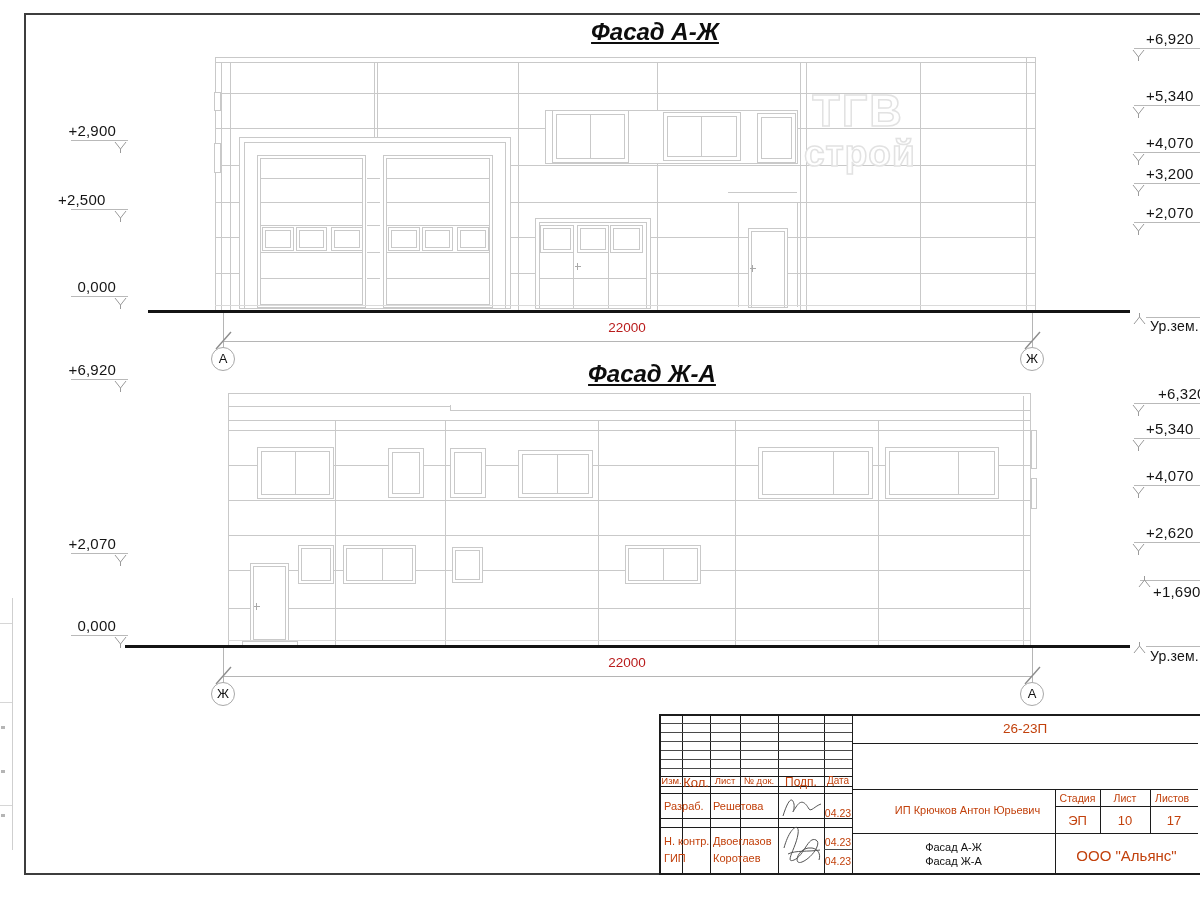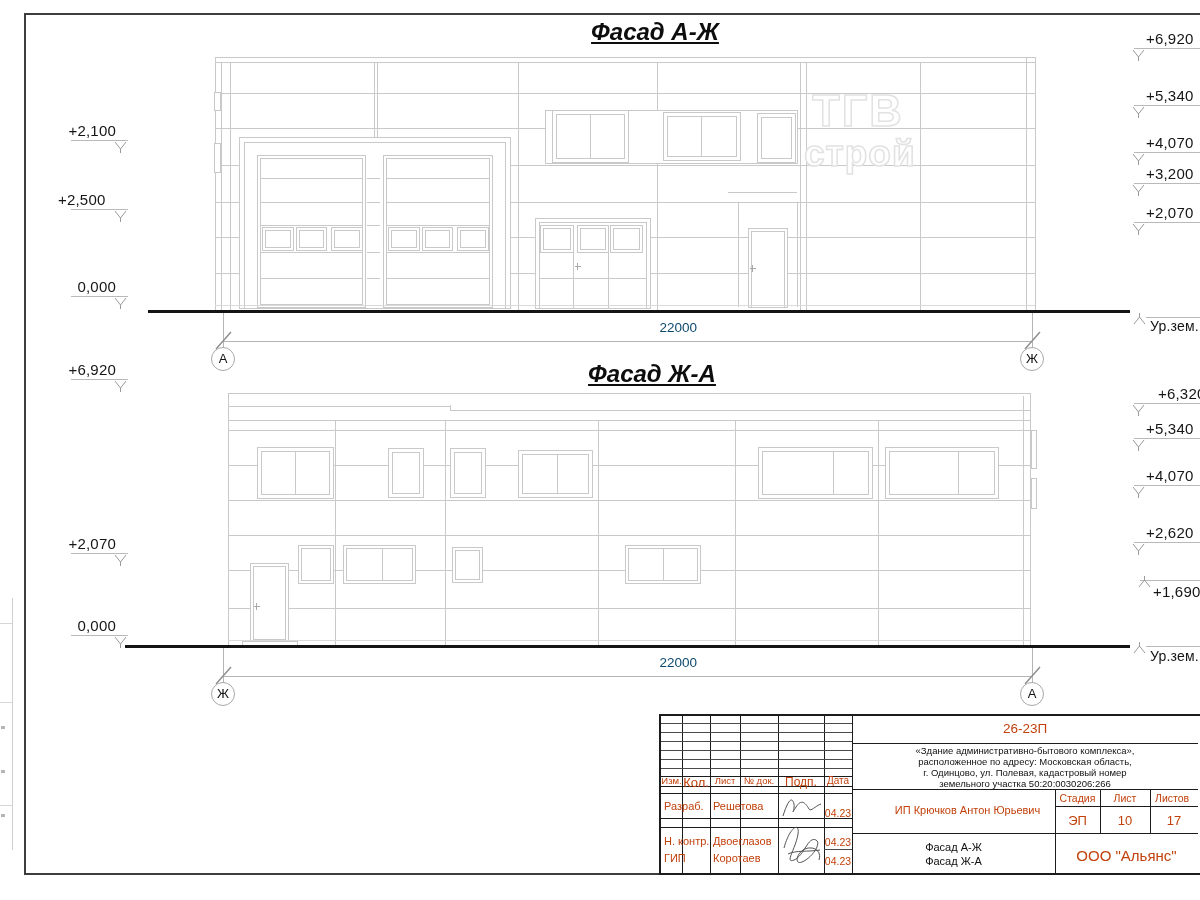--- a/index.html
+++ b/index.html
@@ -12,21 +12,21 @@
   .etext{position:absolute;font-size:15px;color:#151515;letter-spacing:.2px;white-space:nowrap;}
   .echk{position:absolute;}
   .axis-circle{
     position:absolute;width:22px;height:22px;border:1px solid #a8a8a8;border-radius:50%;
     background:#fff;text-align:center;line-height:22px;font-size:13px;color:#111;
   }
   .facade-title{
     position:absolute;font-size:24px;font-weight:bold;font-style:italic;
     text-decoration:underline;text-align:center;color:#0d0d0d;white-space:nowrap;
   }
-  .dimtext{position:absolute;font-size:13.5px;color:#0c4a6e;text-align:right;}
+  .dimtext{position:absolute;font-size:13.5px;color:#b91c1c;text-align:center;}
   .wm{
     position:absolute;font-weight:bold;text-align:center;color:#ffffff;
     -webkit-text-stroke:1.5px #e2e2e2;letter-spacing:2px;white-space:nowrap;
   }
   .groundline{position:absolute;height:3px;background:#141414;}
   .frameline{position:absolute;background:#3d3d3d;}
   
   #tb{
     position:absolute;left:659px;top:714px;width:541px;height:157px;
     border:2px solid #1c1c1c;border-right:none;background:#fff;font-size:11px;
@@ -160,21 +160,21 @@
     <line x1="2" y1="252" x2="822" y2="252" stroke="#dadada"></line>
   </g>
 </svg>
 
 <div class="wm" style="left:806px;top:88px;width:104px;font-size:45px;line-height:46px">ТГВ</div>
 <div class="wm" style="left:804px;top:134px;width:108px;font-size:37px;line-height:40px;letter-spacing:1px">строй</div>
 
 <div class="groundline" style="left:148px;top:310px;width:982px"></div>
 
 <div>
-  <div class="etext" style="left:58px;top:122px;width:58px;text-align:right">+2,100</div>
+  <div class="etext" style="left:58px;top:122px;width:58px;text-align:right">+2,900</div>
   <div class="hline" style="left:71px;top:140px;width:57px"></div>
   <svg class="echk" style="left:114px;top:141px" width="13" height="13" viewBox="0 0 13 13">
       <path d="M1 1 L6.5 8 L12 1 M6.5 8 L6.5 12" stroke="#9a9a9a" fill="none"></path>
     </svg>
 
   <div class="etext" style="left:58px;top:191px;width:58px;text-align:left">+2,500</div>
   <div class="hline" style="left:71px;top:209px;width:57px"></div>
   <svg class="echk" style="left:114px;top:210px" width="13" height="13" viewBox="0 0 13 13">
       <path d="M1 1 L6.5 8 L12 1 M6.5 8 L6.5 12" stroke="#9a9a9a" fill="none"></path>
     </svg>
@@ -411,26 +411,20 @@
     <div class="hl thin" style="left:163px;top:133px;width:28px"></div>
 
     <div class="hl" style="left:191px;top:27px;width:346px"></div>
     <div class="hl" style="left:191px;top:73px;width:346px"></div>
     <div class="hl" style="left:394px;top:90px;width:143px"></div>
     <div class="hl" style="left:191px;top:117px;width:346px"></div>
   </div>
 
   <div class="cell ctr" style="left:191px;top:5px;width:346px;font-size:13.5px">26-23П</div>
 
-  <div style="position:absolute;left:191px;top:29px;width:346px;text-align:center;font-size:9.5px;line-height:11px;color:#101010">
-    <div>«Здание административно-бытового комплекса»,</div>
-    <div>расположенное по адресу: Московская область,</div>
-    <div>г. Одинцово, ул. Полевая, кадастровый номер</div>
-    <div>земельного участка 50:20:0030206:266</div>
-  </div>
 
   <div class="cell ctr" style="left:0;top:59px;width:21px;font-size:9.5px">Изм.</div>
   <div class="cell ctr" style="left:21px;top:59px;width:28px;font-size:13px">Кол.</div>
   <div class="cell ctr" style="left:49px;top:59px;width:30px;font-size:9.5px">Лист</div>
   <div class="cell ctr" style="left:79px;top:59px;width:38px;font-size:9.5px">№ док.</div>
   <div class="cell ctr" style="left:117px;top:59px;width:46px;font-size:12px">Подп.</div>
   <div class="cell ctr" style="left:163px;top:59px;width:28px;font-size:10px">Дата</div>
 
   <div class="cell" style="left:3px;top:84px">Разраб.</div>
   <div class="cell" style="left:52px;top:84px">Решетова</div>

